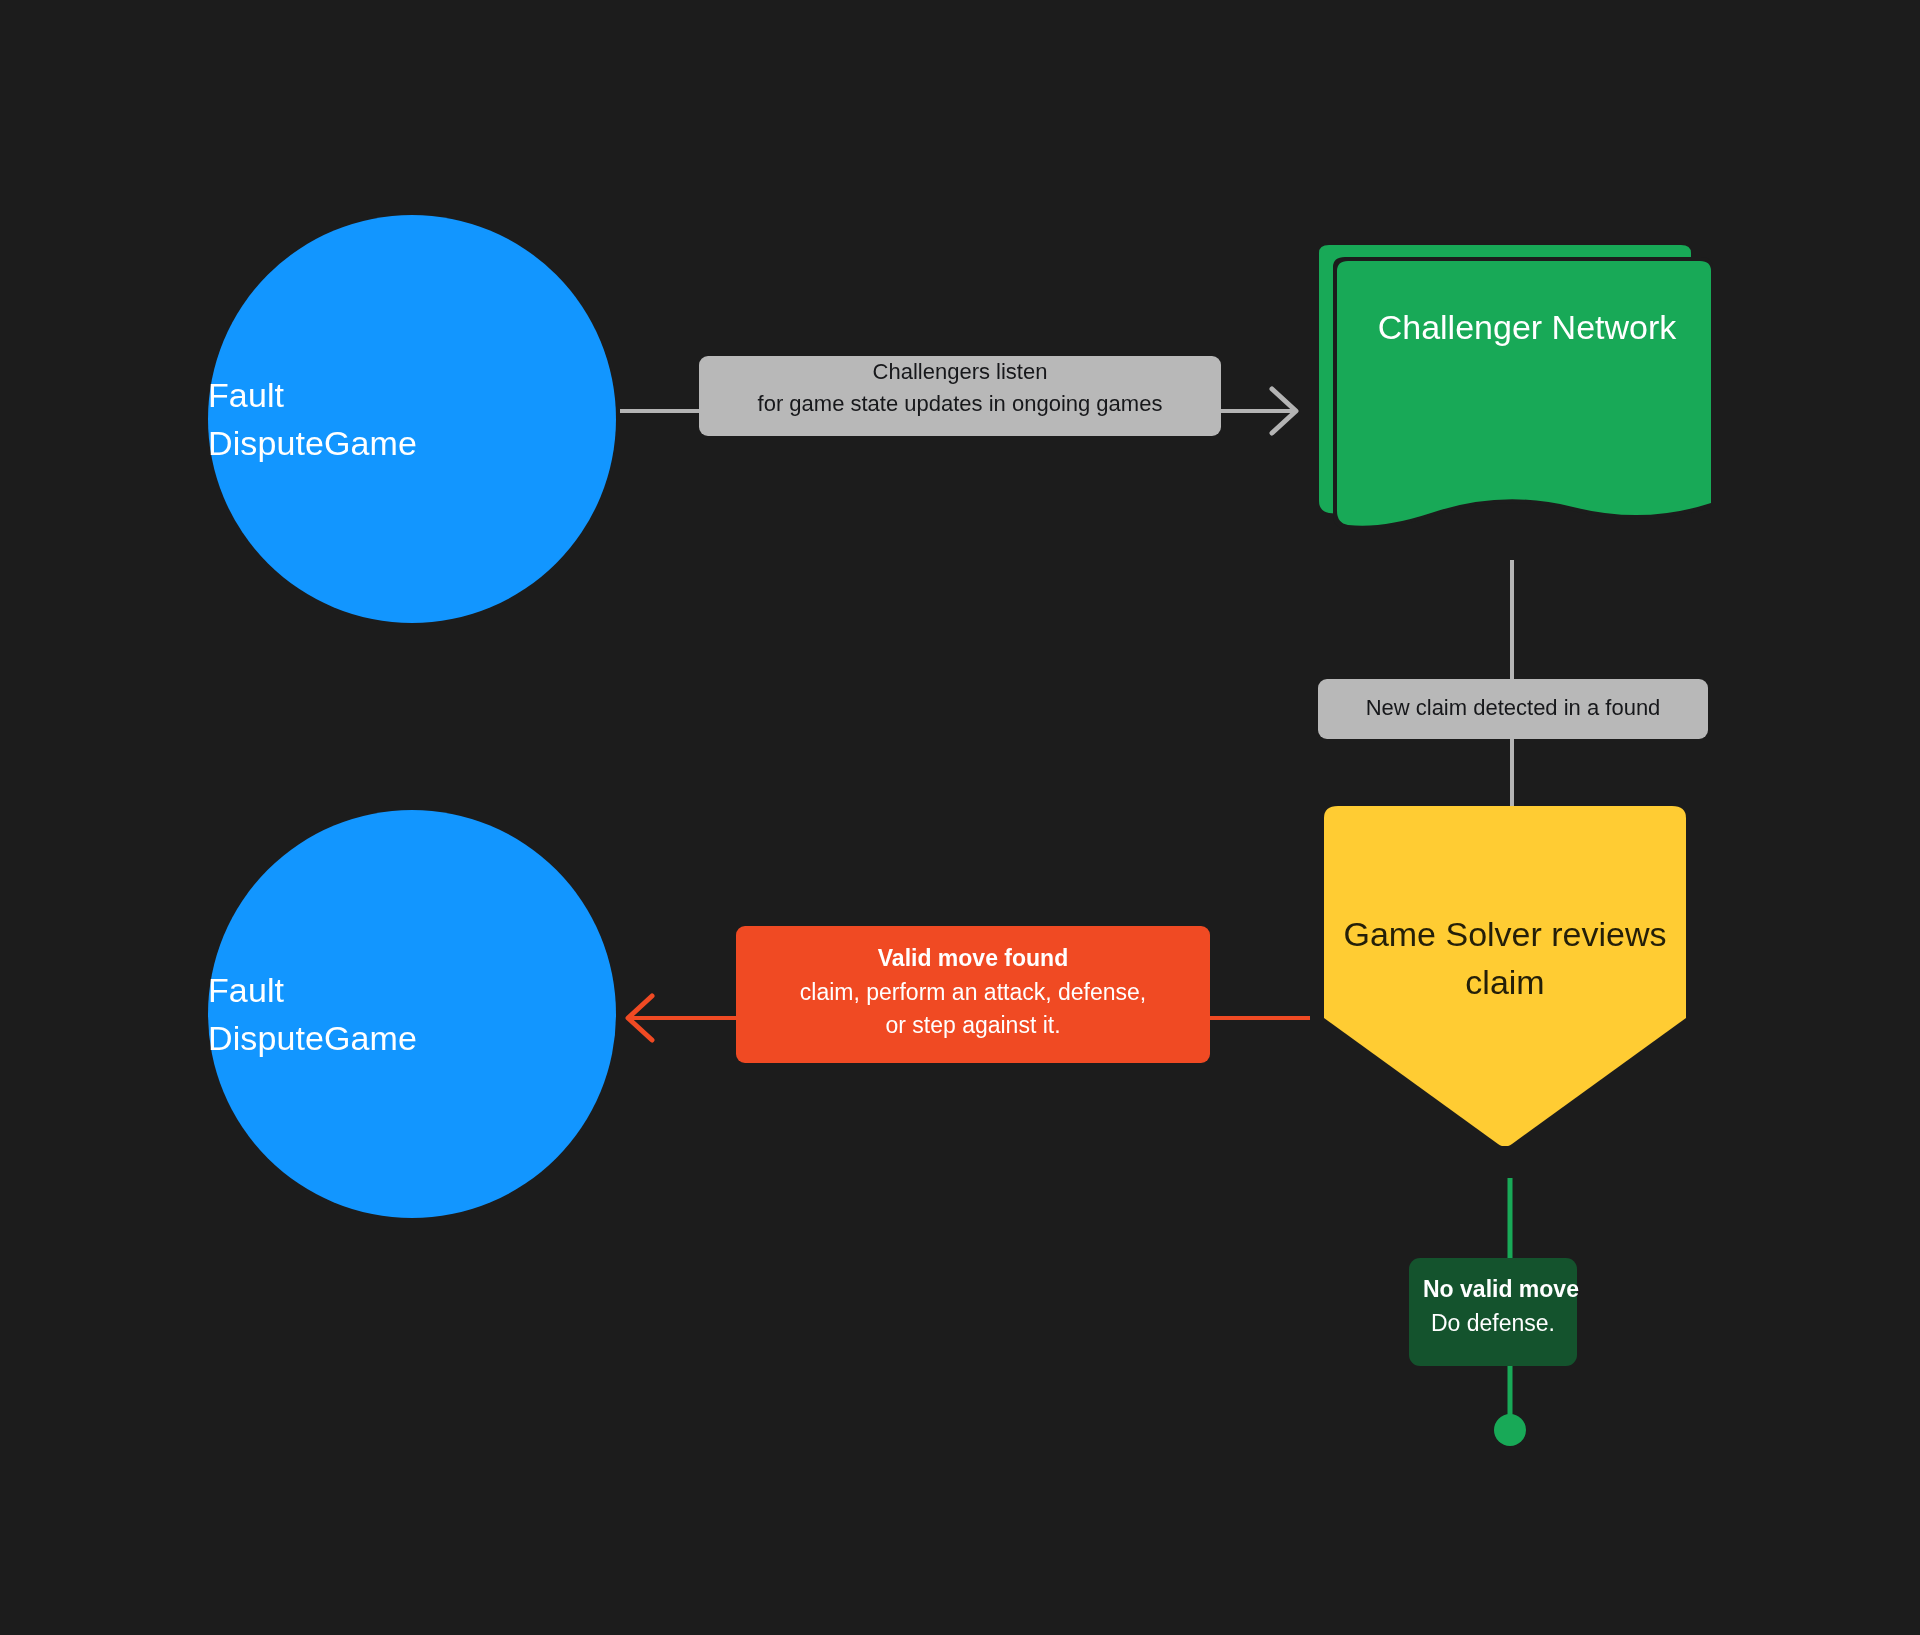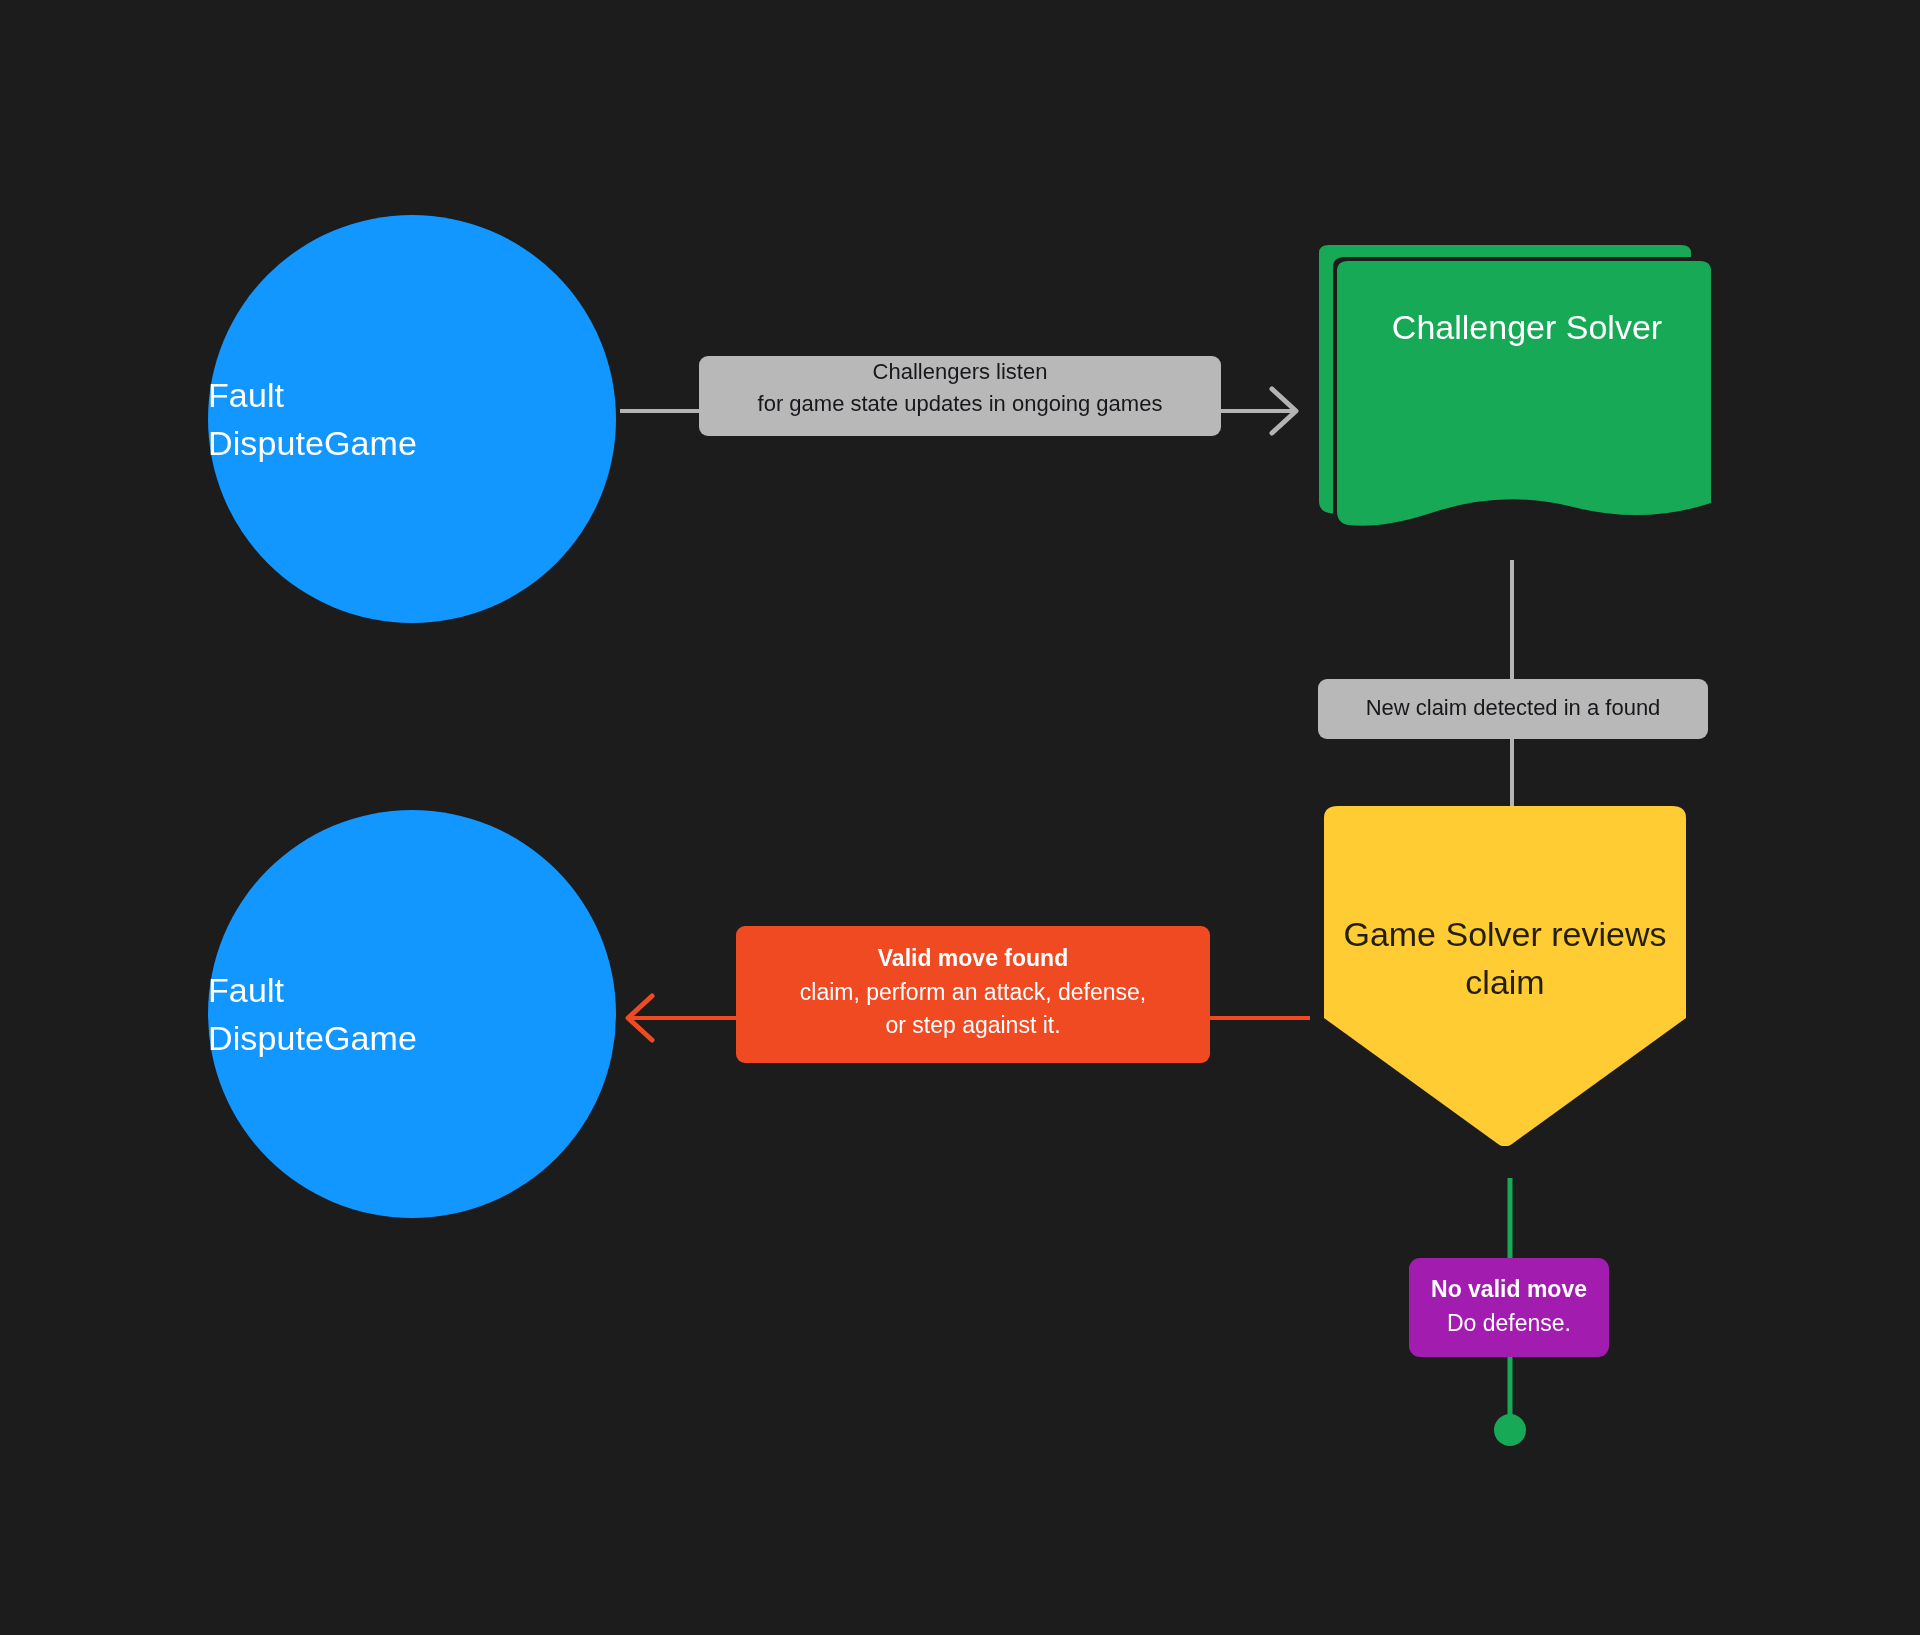--- a/index.html
+++ b/index.html
@@ -130,23 +130,23 @@
     padding: 16px 16px 20px;
     background: #f04a23;
     color: #ffffff;
     font-size: 23px;
     margin-top: 12px;
   }
 
   #label-no-valid-move {
     left: 1409px;
     top: 1258px;
-    width: 200px;
-    padding: 15px 14px 17px;
-    background: #a21caf;
+    width: 168px;
+    padding: 15px 14px 26px;
+    background: #14532d;
     color: #ffffff;
     font-size: 23px;
     border-radius: 11px;
   }
 </style>
 </head>
 <body>
 
 <div id="diagram-root">
 
@@ -197,21 +197,21 @@
 
       <path d="M 32 26 Q 32 16 43 16 L 395 16 Q 406 16 406 26
                L 406 258
                Q 339 280 268 262
                Q 197 244 126 268
                Q 77 284 43 280
                Q 32 278 32 266 Z" fill="#18a957"></path>
     </svg>
     <div class="cn-label">
       <span class="ln">Challenger</span>
-      <span class="ln">Solver</span>
+      <span class="ln">Network</span>
     </div>
   </div>
 
   <div id="node-game-solver">
     <svg viewBox="0 0 386 340" xmlns="http://www.w3.org/2000/svg">
       <path d="M 12 12
                Q 12 0 26 0
                L 360 0
                Q 374 0 374 12
                L 374 212

